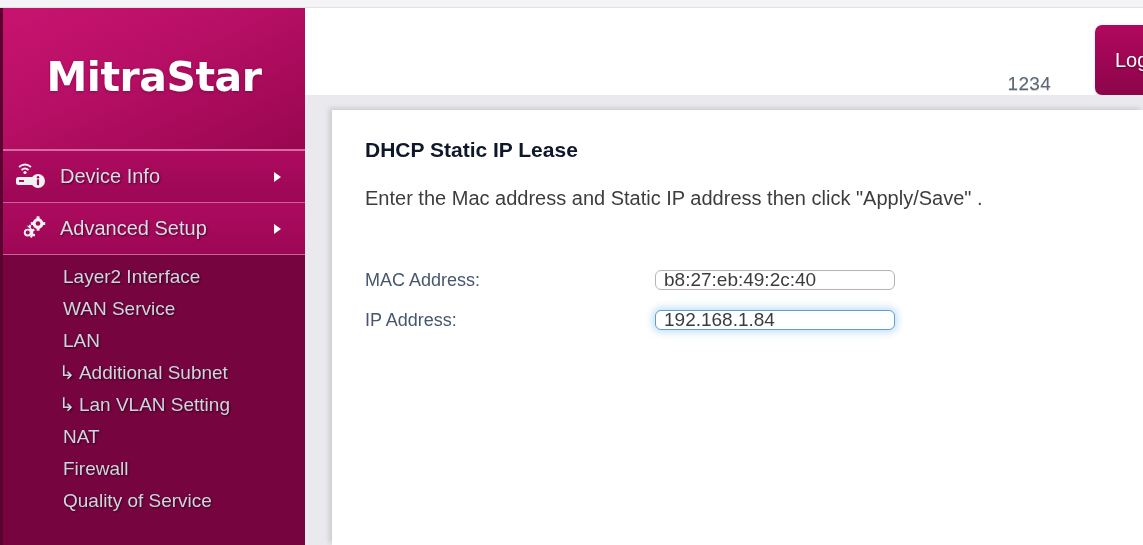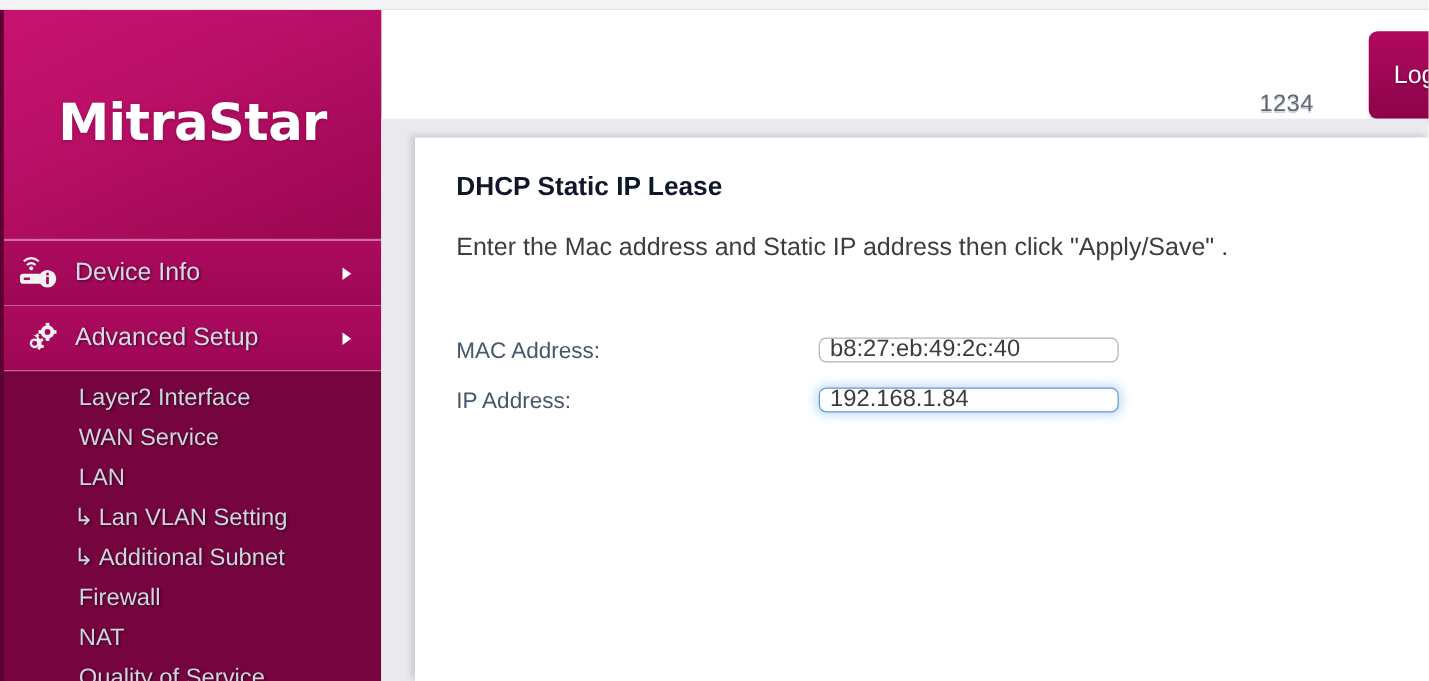--- a/index.html
+++ b/index.html
@@ -77,21 +77,21 @@
     width: 305px;
     height: 537px;
     background: #76043f;
     border-left: 3px solid #5c0231;
     box-sizing: border-box;
     overflow: hidden;
   }
 
   .logo-panel {
     position: relative;
-    height: 185px;
+    height: 143px;
     background: linear-gradient(155deg, #c7136f 0%, #bb1068 35%, #a60a59 75%, #990650 100%);
     border-bottom: 2px solid #d46aa0;
     display: flex;
     align-items: center;
     justify-content: center;
     box-sizing: border-box;
   }
   .logo-text {
     color: #ffffff;
     font-size: 41px;
@@ -296,30 +296,30 @@
       <div class="sub-item">
         <span class="sub-arrow"></span><span>Layer2 Interface</span>
       </div>
       <div class="sub-item">
         <span class="sub-arrow"></span><span>WAN Service</span>
       </div>
       <div class="sub-item">
         <span class="sub-arrow"></span><span>LAN</span>
       </div>
       <div class="sub-item indented">
+        <span class="sub-arrow">↳</span><span>Additional Subnet</span>
+      </div>
+      <div class="sub-item indented">
         <span class="sub-arrow">↳</span><span>Lan VLAN Setting</span>
       </div>
-      <div class="sub-item indented">
-        <span class="sub-arrow">↳</span><span>Additional Subnet</span>
+      <div class="sub-item">
+        <span class="sub-arrow"></span><span>NAT</span>
       </div>
       <div class="sub-item">
         <span class="sub-arrow"></span><span>Firewall</span>
-      </div>
-      <div class="sub-item">
-        <span class="sub-arrow"></span><span>NAT</span>
       </div>
       <div class="sub-item">
         <span class="sub-arrow"></span><span>Quality of Service</span>
       </div>
     </div>
   </div>
 
   <div class="content-bg"></div>
 
   <div class="content-card">

